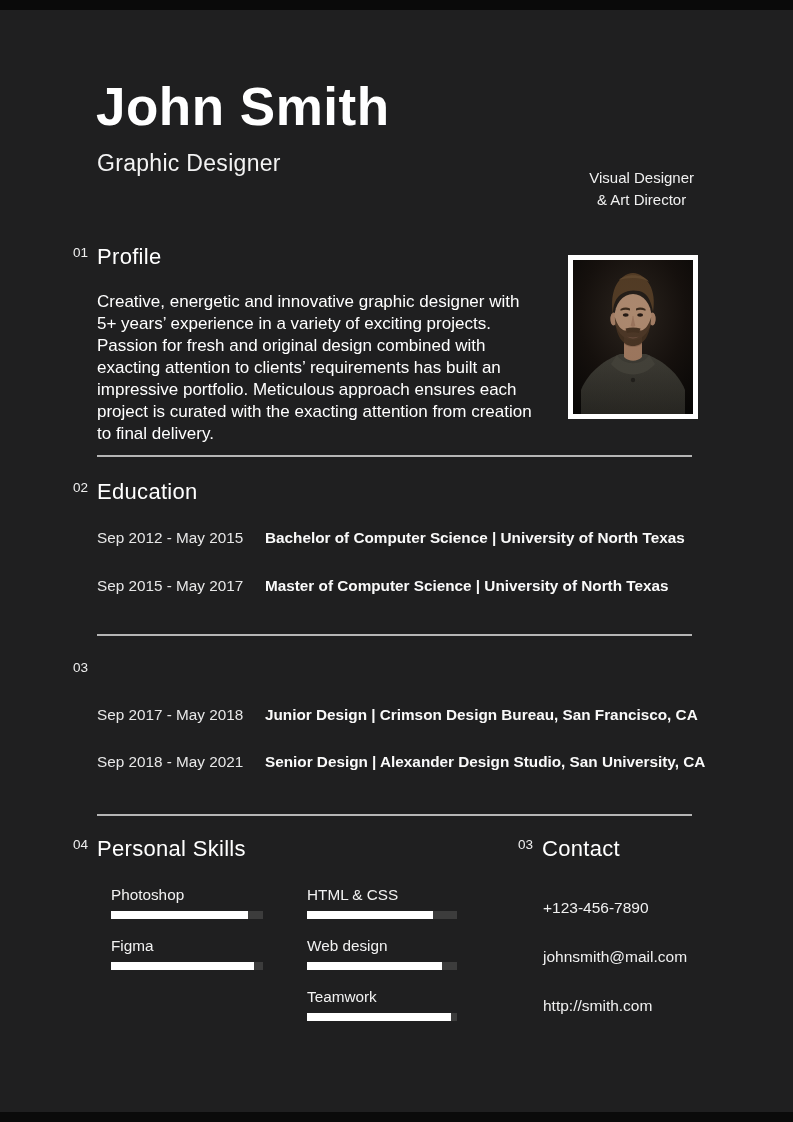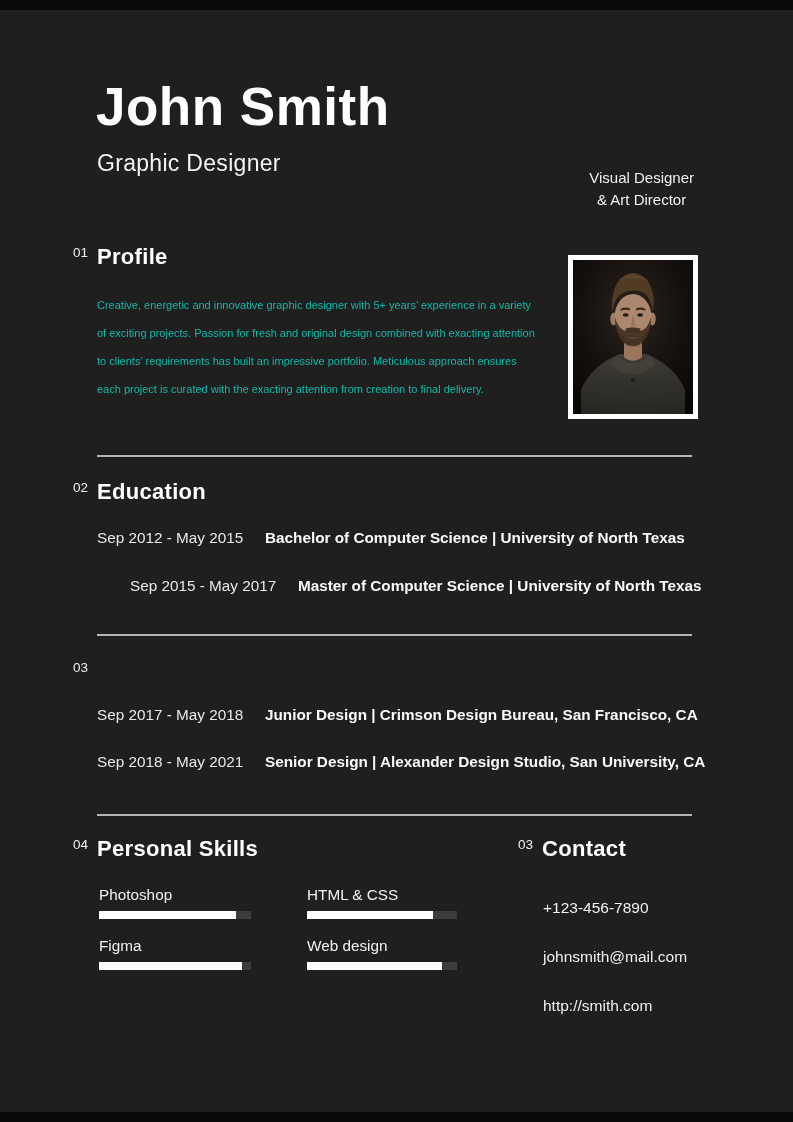--- a/index.html
+++ b/index.html
@@ -23,53 +23,53 @@
     position:absolute; left:97px; top:150px;
     font-size:23px; font-weight:400; color:#f3f3f3; letter-spacing:.3px;
   }
   .tagline {
     position:absolute; right:99px; top:167px;
     text-align:center; font-size:15px; line-height:21.5px; color:#f0f0f0;
   }
 
   .sec-head { position:absolute; display:flex; align-items:flex-start; }
   .sec-num { font-size:13.5px; font-weight:400; color:#efefef; margin-right:9px; position:relative; top:1px; }
-  .sec-title { font-size:22px; font-weight:700; letter-spacing:.3px; color:#fff; }
+  .sec-title { font-size:22px; font-weight:400; letter-spacing:.3px; color:#fff; }
 
   .head-profile   { left:73px;  top:244px; }
   .head-education { left:73px;  top:479px; }
   .head-experience{ left:73px;  top:659px; }
   .head-skills    { left:73px;  top:836px; }
   .head-contact   { left:518px; top:836px; }
 
   .profile-body {
     position:absolute; left:97px; top:291px; width:440px;
-    font-size:11px; line-height:28px; color:#14b8a6;
+    font-size:17px; line-height:22px; color:#ffffff;
   }
 
   .photo-frame {
     position:absolute; left:568px; top:255px;
     width:130px; height:164px;
     background:#ffffff; padding:5px;
   }
   .photo-frame svg { display:block; width:120px; height:154px; }
 
   .divider { position:absolute; left:97px; width:595px; height:2px; background:#b5b5b5; }
   .divider.d1 { top:455px; }
   .divider.d2 { top:634px; }
   .divider.d3 { top:814px; }
 
   .row { position:absolute; left:97px; display:flex; align-items:baseline; width:620px; }
   .row .dates { flex:none; width:168px; font-size:15.3px; color:#e8e8e8; }
   .row .desc  { font-size:15.3px; font-weight:700; color:#fafafa; }
-  .row.edu-1 { top:529px; } .row.edu-2 { top:577px;margin-left:33px; }
+  .row.edu-1 { top:529px; } .row.edu-2 { top:577px; }
   .row.exp-1 { top:706px; } .row.exp-2 { top:753px; }
 
   .skills-col { position:absolute; top:886px; }
-  .skills-col.c1 { left:99px;  width:152px; }
+  .skills-col.c1 { left:111px;  width:152px; }
   .skills-col.c2 { left:307px; width:150px; }
   .skill { margin-bottom:18px; }
   .skill-label { display:block; font-size:15.3px; color:#f2f2f2; margin-bottom:7px; }
   .skill-track { width:100%; height:8px; background:#3c3c3c; }
   .skill-fill  { height:8px; background:#ffffff; }
 
   .contact-list { position:absolute; left:543px; top:899px; }
   .contact-item { font-size:15.5px; color:#f0f0f0; margin-bottom:31px; }
 </style>
 </head>
@@ -194,20 +194,26 @@
     <div class="skill-track">
       <div class="skill-fill" style="width: 84%;"></div>
     </div>
   </div>
   <div class="skill">
     <span class="skill-label">Web design</span>
     <div class="skill-track">
       <div class="skill-fill" style="width: 90%;"></div>
     </div>
   </div>
+  <div class="skill">
+    <span class="skill-label">Teamwork</span>
+    <div class="skill-track">
+      <div class="skill-fill" style="width: 96%;"></div>
+    </div>
+  </div>
 </div>
 
 <div class="sec-head head-contact">
   <span class="sec-num">03</span>
   <span class="sec-title">Contact</span>
 </div>
 <div class="contact-list">
   <div class="contact-item">+123-456-7890</div>
   <div class="contact-item">johnsmith@mail.com</div>
   <div class="contact-item">http://smith.com</div>

